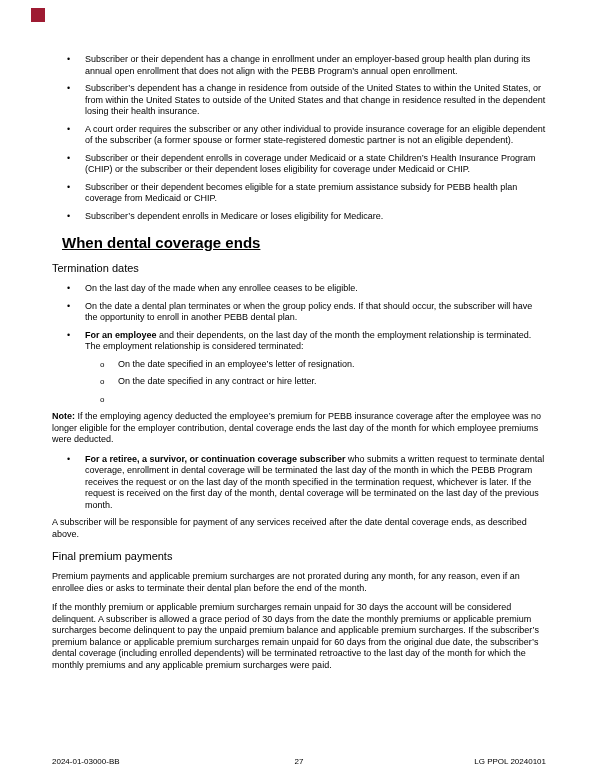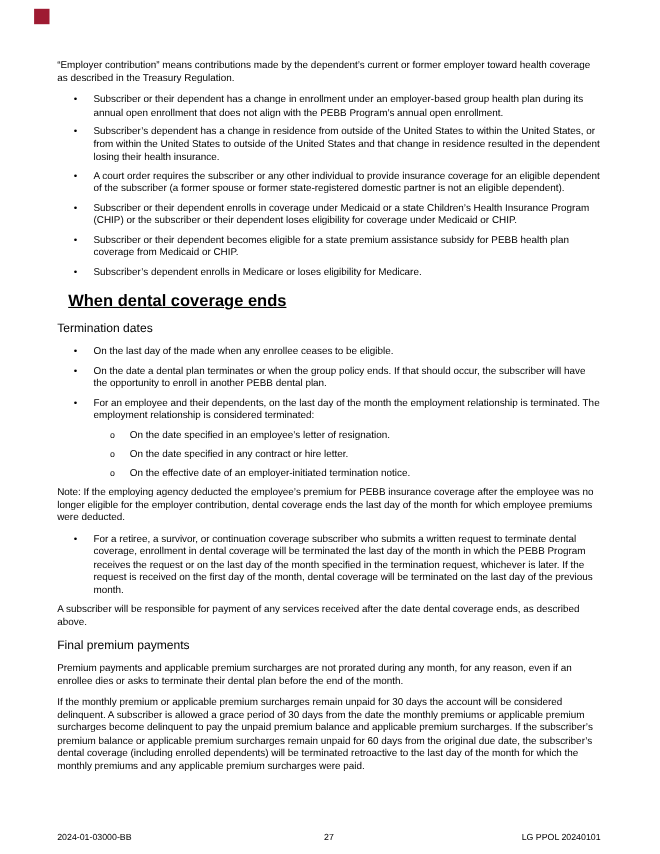--- a/index.html
+++ b/index.html
@@ -11,35 +11,34 @@
   .corner-marker{position:absolute;left:31px;top:8px;width:14px;height:14px;background:#9e1b32;}
   .content{position:absolute;left:52px;top:54px;width:494px;}
   p.body{margin:0 0 8px 0;}
   .indent{margin-left:33px;}
   .bullet{display:flex;margin-bottom:6px;}
   .bullet .bm{flex:0 0 33px;padding-left:15px;box-sizing:border-box;}
   .bullet .bt{flex:1;}
   .bullet.sub .bm{flex:0 0 66px;padding-left:48px;font-size:8px;}
   .h1{font-size:15px;line-height:18px;font-weight:bold;text-decoration:underline;margin:12px 0 10px 10px;}
   .h2{font-size:11px;line-height:13px;font-weight:normal;margin:10px 0 8px 0;}
-  .bold{font-weight:normal;}
+  .bold{font-weight:bold;}
   .note{margin-top:2px;}
   .footer{position:absolute;left:52px;right:54px;bottom:9px;font-size:8px;line-height:10px;}
   .footer .center{position:absolute;left:50%;transform:translateX(-50%);}
   .footer .right{position:absolute;right:0;top:0;}
 </style>
 </head>
 <body>
 
 <div class="page">
   <div class="corner-marker"></div>
 
   <div class="content">
 
-    <p class="body indent">“Employer contribution” means contributions made by the dependent’s current or former employer toward health coverage as described in the Treasury Regulation.</p>
 
     <div>
       <div class="bullet">
         <span class="bm">•</span>
         <span class="bt">Subscriber or their dependent has a change in enrollment under an employer-based group health plan during its annual open enrollment that does not align with the PEBB Program’s annual open enrollment.</span>
       </div>
       <div class="bullet">
         <span class="bm">•</span>
         <span class="bt">Subscriber’s dependent has a change in residence from outside of the United States to within the United States, or from within the United States to outside of the United States and that change in residence resulted in the dependent losing their health insurance.</span>
       </div>
@@ -83,21 +82,20 @@
       <div class="bullet sub">
         <span class="bm">o</span>
         <span class="bt">On the date specified in an employee’s letter of resignation.</span>
       </div>
       <div class="bullet sub">
         <span class="bm">o</span>
         <span class="bt">On the date specified in any contract or hire letter.</span>
       </div>
       <div class="bullet sub">
         <span class="bm">o</span>
-        <span class="bt">On the effective date of an employer-initiated termination notice.</span>
       </div>
     </div>
 
     <p class="body note"><span class="bold">Note:</span><span>  If the employing agency deducted the employee’s premium for PEBB insurance coverage after the employee was no longer eligible for the employer contribution, dental coverage ends the last day of the month for which employee premiums were deducted.</span></p>
 
     <div class="bullet">
       <span class="bm">•</span>
       <span class="bt"><span class="bold">For a retiree, a survivor, or continuation coverage subscriber</span><span> who submits a written request to terminate dental coverage, enrollment in dental coverage will be terminated the last day of the month in which the PEBB Program receives the request or on the last day of the month specified in the termination request, whichever is later. If the request is received on the first day of the month, dental coverage will be terminated on the last day of the previous month.</span></span>
     </div>
 

